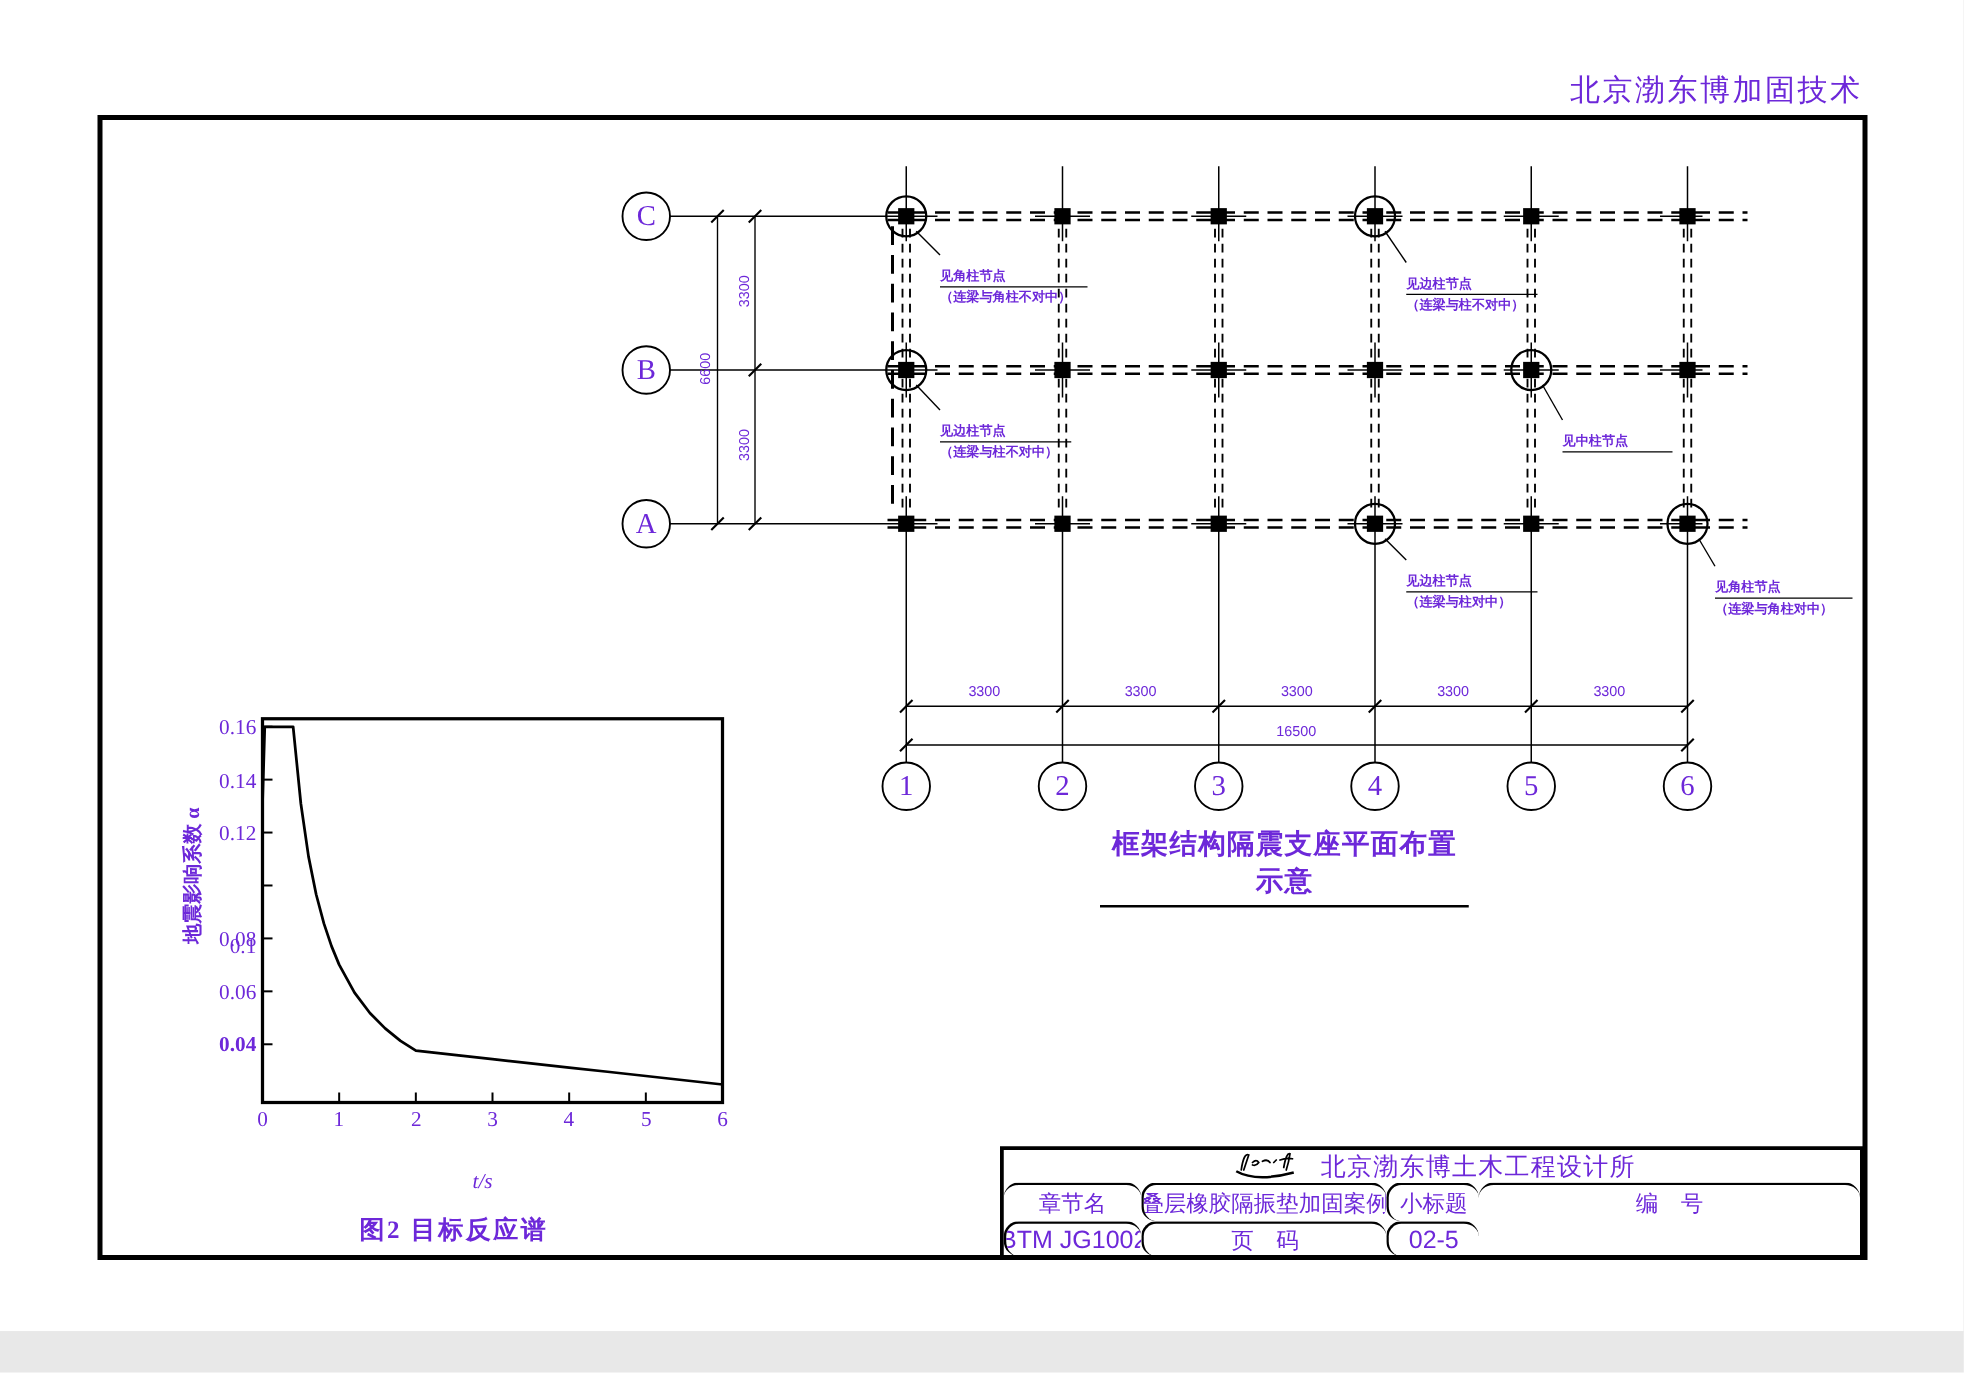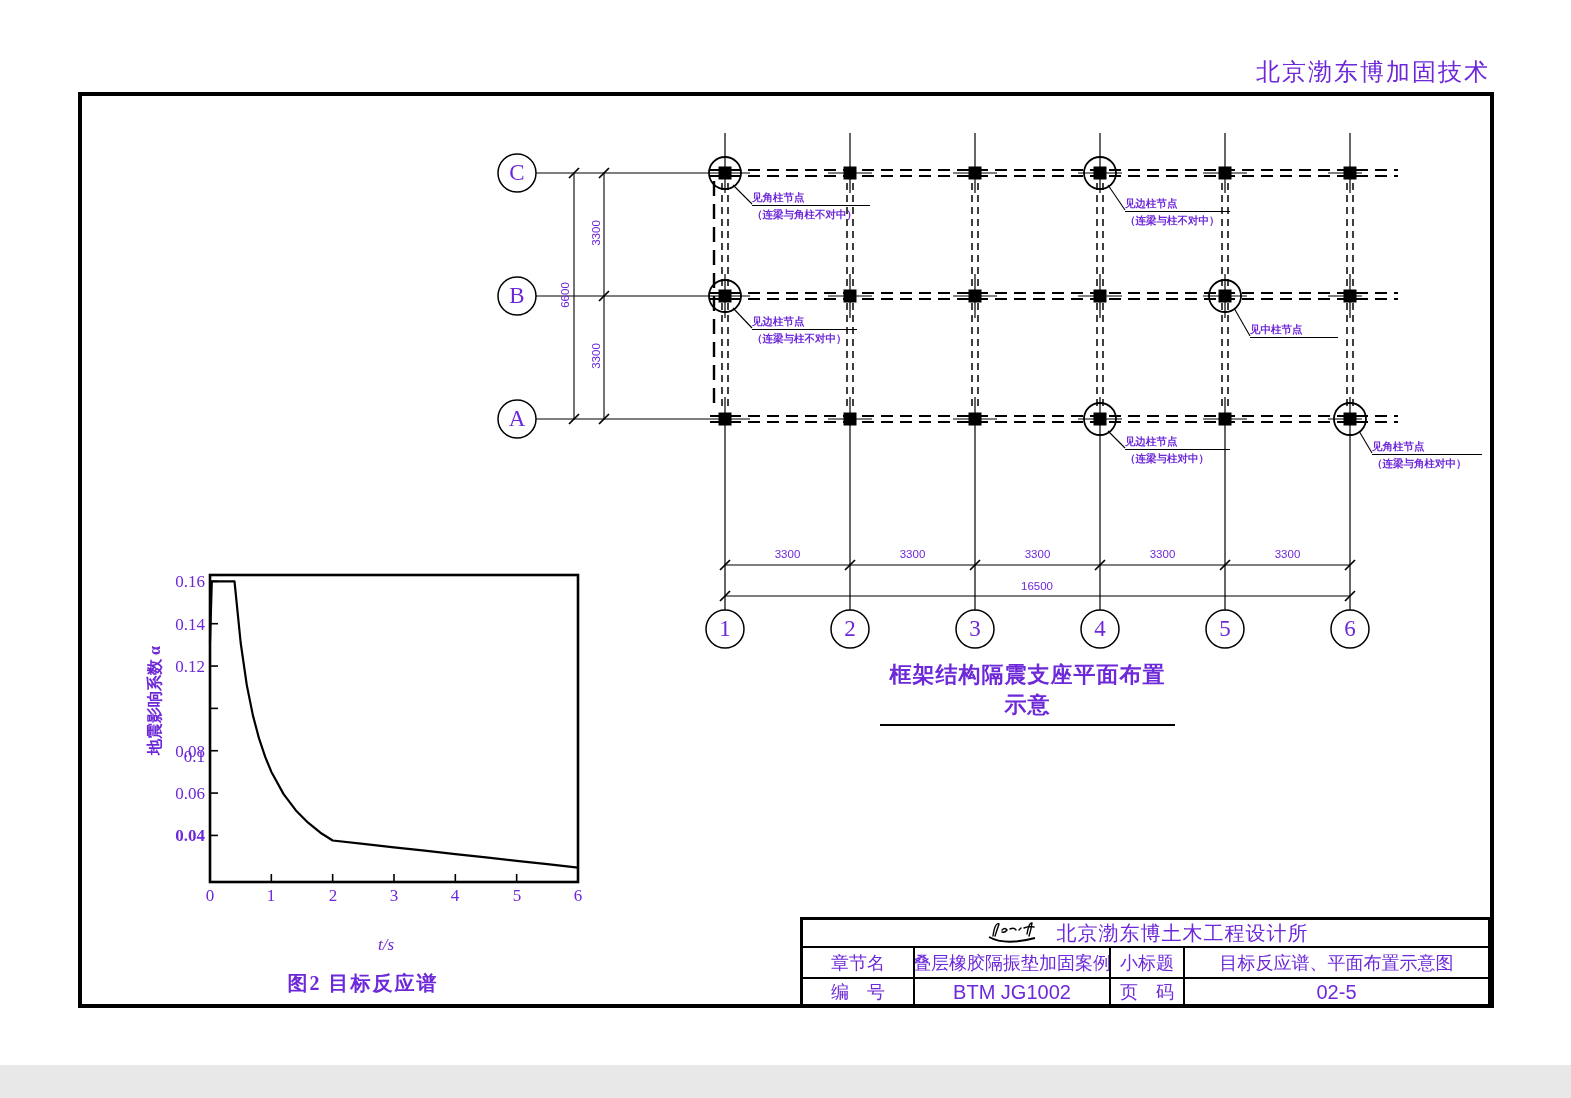--- a/index.html
+++ b/index.html
@@ -8,39 +8,39 @@
   #border-frame{position:absolute;left:78px;top:92px;width:1408px;height:908px;
         border:4px solid #000;}
   #svg-layer{position:absolute;left:0;top:0;width:1571px;height:1098px;}
   .abs{position:absolute;}
   .hdr{font-size:24px;letter-spacing:2px;}
   .bubble-label{width:40px;height:40px;line-height:40px;text-align:center;
         font-size:23px;font-family:"Liberation Serif", serif;}
   .dim{font-size:11.5px;font-family:"Liberation Sans", sans-serif;text-align:center;}
   .vdim{transform:rotate(-90deg);transform-origin:center;}
   .callout{font-size:10.5px;line-height:13px;font-weight:bold;
-        font-family:"Liberation Sans", sans-serif;white-space:nowrap;}
+        font-family:"Liberation Sans", sans-serif;white-space:nowrap;margin-top:24px;}
   .callout .l1{display:inline-block;border-bottom:1.5px solid #000;padding-bottom:1px;}
   .callout .l2{margin-top:2px;}
   .plan-title{font-size:22px;font-weight:bold;text-align:center;letter-spacing:1px;}
   .plan-title span{display:inline-block;border-bottom:2px solid #000;padding:0 4px 4px 4px;}
   .tick{font-size:17px;font-family:"Liberation Serif", serif;}
   .ytick{width:55px;text-align:right;}
   .xtick{width:30px;text-align:center;}
   .axis-x{font-size:17px;font-style:italic;}
   .axis-y{width:220px;text-align:center;font-size:16px;font-weight:bold;
         transform:rotate(-90deg);transform-origin:center;}
   .fig-caption{width:210px;text-align:center;font-size:20px;font-weight:bold;letter-spacing:2px;margin-top:42px;}
   
   #titleblock{position:absolute;left:800px;top:917px;width:691px;height:91px;
         border:3px solid #000;box-sizing:border-box;display:grid;
         grid-template-columns:110px 196px 74px 305px;grid-template-rows:26px 31px 28px;}
   #titleblock .cell{border-left:2px solid #000;border-top:2px solid #000;
         display:flex;align-items:center;justify-content:center;box-sizing:border-box;
-        font-size:18px;white-space:nowrap;overflow:hidden;}
+        font-size:18px;white-space:nowrap;overflow:hidden;border-radius:12px;}
   #titleblock .cell.r0{border-top:none;}
   #titleblock .cell.c0{border-left:none;}
   #titleblock .company-cell{grid-column:1/5;gap:12px;font-size:20px;letter-spacing:1px;}
   #titleblock .code{font-family:"Liberation Sans", sans-serif;font-weight:normal;font-size:20px;}
 </style>
 </head>
 <body>
 
 <div id="page">
 
@@ -264,20 +264,19 @@
     <div class="cell company-cell r0 c0">
       <svg width="62" height="26" viewBox="0 0 62 26">
         <path d="M10,16 Q12,2 16,4 Q14,10 12,16 M19,10 q3,-3 5,0 q-2,3 -5,2 M27,9 q4,-2 6,1 M36,10 l2,-2 M44,14 Q46,2 49,3 Q48,10 46,16 M41,8 q5,-2 10,-1" fill="none" stroke="#000" stroke-width="1.4" stroke-linecap="round"></path>
         <path d="M6,17 Q22,26 52,18" fill="none" stroke="#000" stroke-width="2"></path>
       </svg>
       <span>北京渤东博土木工程设计所</span>
     </div>
     <div class="cell c0">章节名</div>
     <div class="cell">叠层橡胶隔振垫加固案例</div>
     <div class="cell">小标题</div>
-    <div class="cell">目标反应谱、平面布置示意图</div>
     <div class="cell c0">编　号</div>
     <div class="cell code">BTM JG1002</div>
     <div class="cell">页　码</div>
     <div class="cell code">02-5</div>
   </div>
 
 </div>
 
 </body></html>

